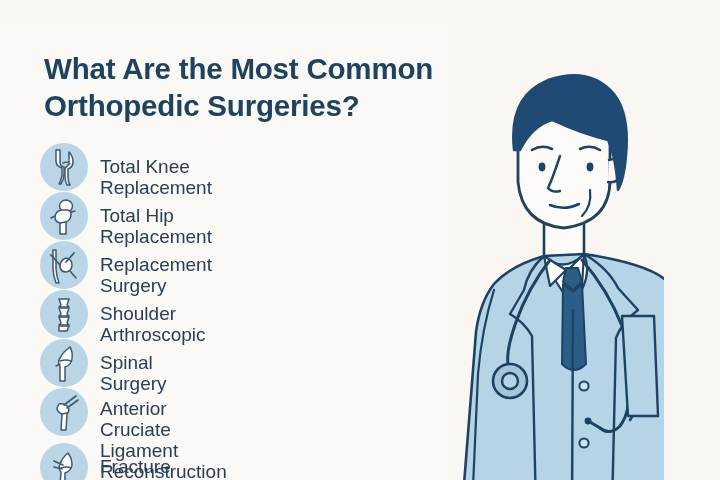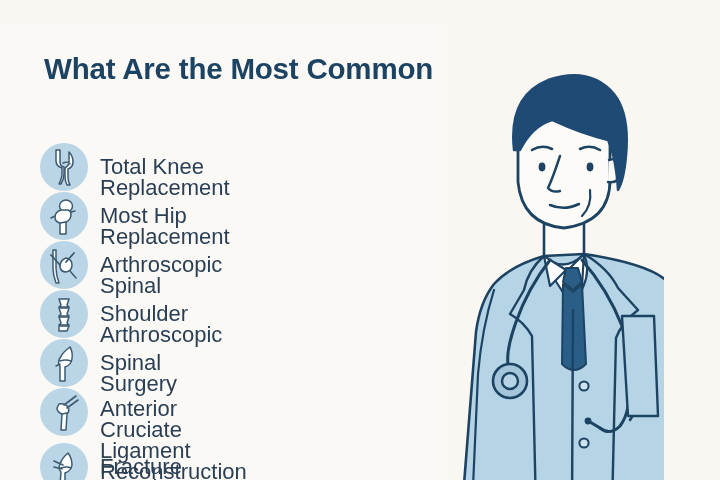--- a/index.html
+++ b/index.html
@@ -29,39 +29,40 @@
   
   .list{position:absolute;left:40px;top:119px;width:400px;}
   .row{position:absolute;left:0;height:48px;}
   .badge{
     position:absolute;left:0;top:0;width:48px;height:48px;border-radius:50%;
     background:#b9d5e6;overflow:hidden;
   }
   .badge svg{display:block;width:48px;height:48px;}
   .row-label{
     position:absolute;left:60px;
-    font-size:22px;line-height:21px;color:#2b3f54;
+    font-size:19px;line-height:21px;color:#2b3f54;
     white-space:pre-line;font-weight:normal;
   }
   .row-label.one{top:13px;}
   .row-label.two{top:10px;}
 
   
   .doctor{position:absolute;left:432px;top:40px;width:300px;height:446px;}
   .doctor svg{display:block;}
 </style>
 </head>
 <body>
 
 <div id="stage">
 
   <div class="card"></div>
 
   <div class="title">
     <span>What Are the Most Common</span>
+    <span>Orthopedic Surgeries?</span>
   </div>
 
   <div class="list">
 
     <div class="row" style="top:0px;">
       <span class="badge">
         <svg viewBox="0 0 48 48">
           <g fill="#ffffff" stroke="#3d5a70" stroke-width="1.5" stroke-linejoin="round" stroke-linecap="round">
             <path d="M20 7 L20 19 Q20 23 24 24 L24 31 Q24 36 21 41 L19 41 Q22 35 22 31 L22 25 Q16 23 16 18 L16 7 Z"></path>
             <path d="M29 9 Q33 13 33 19 Q33 24 28 26 L28 34 Q28 39 30 42 L27 42 Q25 38 25 33 L25 25 Q29 23 29 18 Z"></path>
@@ -77,36 +78,36 @@
         <svg viewBox="0 0 48 48">
           <g fill="#ffffff" stroke="#3d5a70" stroke-width="1.5" stroke-linejoin="round" stroke-linecap="round">
             <ellipse cx="26" cy="14" rx="6.5" ry="6"></ellipse>
             <path d="M21 18 Q15 20 15 25 Q15 30 20 31 L20 42 L26 42 L26 30 Q31 28 31 22 Q31 19 28 18 Z"></path>
             <path d="M15 24 L11 26"></path>
             <path d="M31 20 L35 19"></path>
             <path d="M20 31 L26 30"></path>
           </g>
         </svg>
       </span>
-      <span class="row-label one">Most Hip Replacement</span>
+      <span class="row-label one">Total Hip Replacement</span>
     </div>
 
     <div class="row" style="top:98px;">
       <span class="badge">
         <svg viewBox="0 0 48 48">
           <g fill="#ffffff" stroke="#3d5a70" stroke-width="1.5" stroke-linejoin="round" stroke-linecap="round">
             <path d="M13 9 L13 27 Q13 34 16 42 L19 42 Q16 34 16 27 L16 9 Z"></path>
             <path d="M26 17 Q32 18 32 24 Q32 30 26 31 Q21 31 20 26 Q20 19 26 17 Z"></path>
             <path d="M20 24 L11 14" stroke-width="1.8"></path>
             <path d="M34 12 L26 21" stroke-width="1.8"></path>
             <path d="M30 30 L36 37" stroke-width="1.5"></path>
           </g>
         </svg>
       </span>
-      <span class="row-label one">Arthroscopic Spinal</span>
+      <span class="row-label one">Replacement Surgery</span>
     </div>
 
     <div class="row" style="top:147px;">
       <span class="badge">
         <svg viewBox="0 0 48 48">
           <g fill="#ffffff" stroke="#3d5a70" stroke-width="1.5" stroke-linejoin="round" stroke-linecap="round">
             <path d="M19 9 L29 9 L27 15 L29 17 L19 17 L21 15 Z"></path>
             <path d="M19 18 L29 18 L27 24 L29 26 L19 26 L21 24 Z"></path>
             <path d="M19 27 L29 27 L27 33 L29 35 L19 35 L21 33 Z"></path>
             <path d="M19 36 L29 36 L27 41 L19 41 Z"></path>

